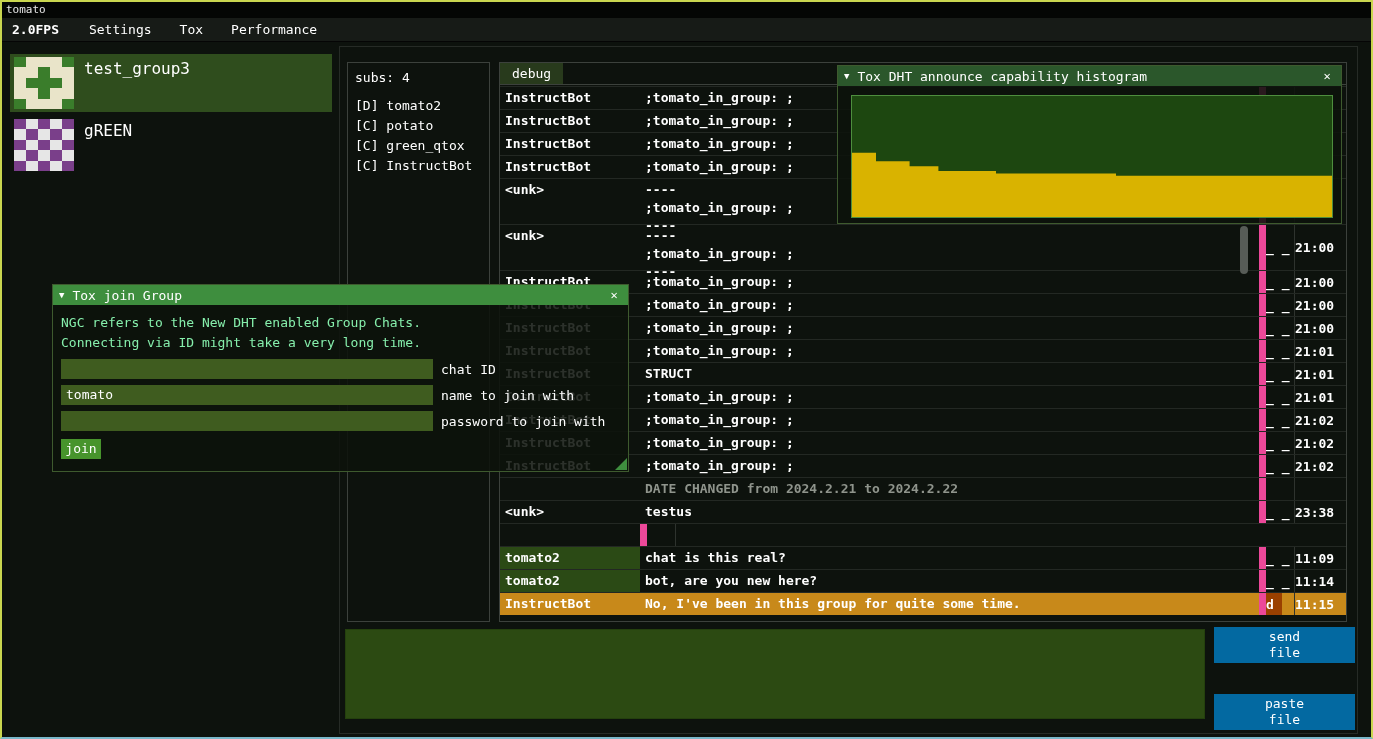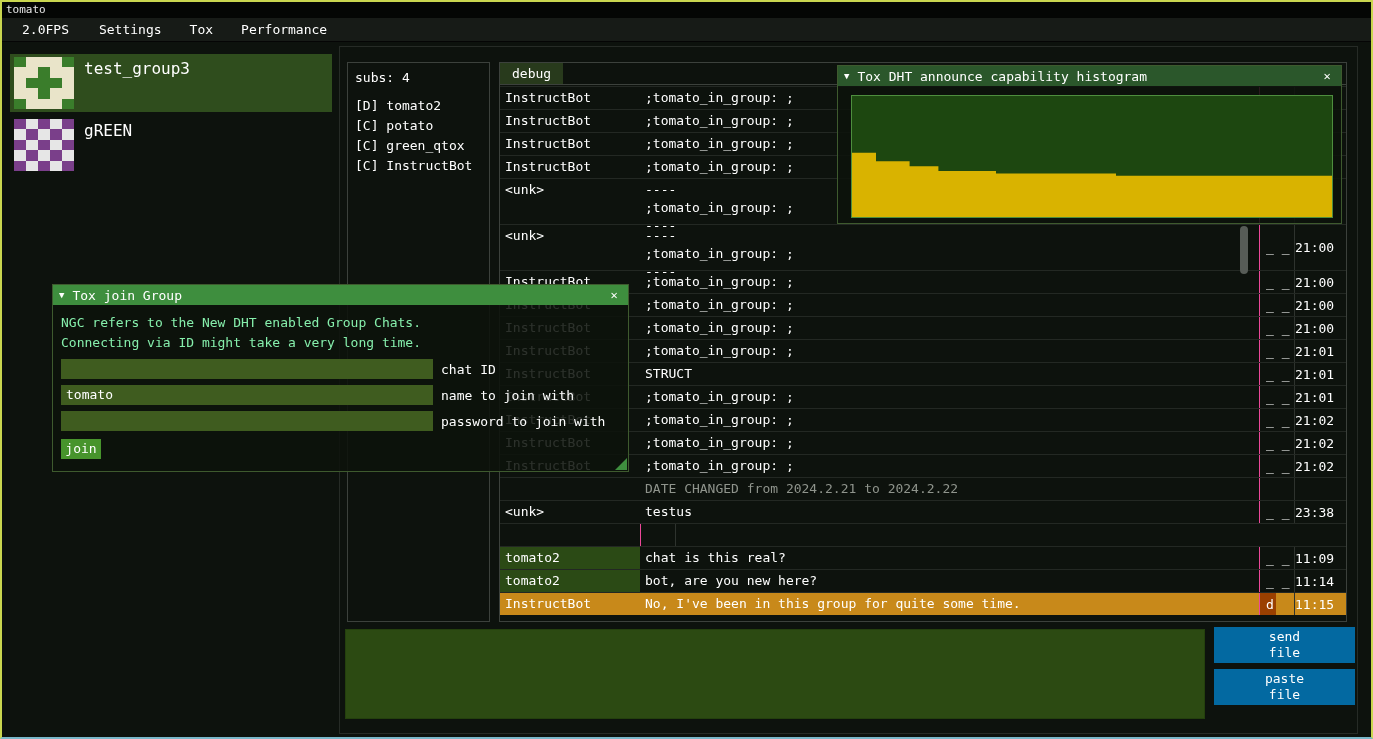--- a/index.html
+++ b/index.html
@@ -7,21 +7,21 @@
   body { font-family: "DejaVu Sans Mono", "Liberation Mono", monospace; color: #ffffff; }
 
   .screen { position: relative; width: 1373px; height: 739px; background: #0d120d;
             border: 2px solid #c9d64f; border-bottom-color: #79b7c9; }
 
   
   .titlebar { position: absolute; left: 0; top: 0; right: 0; height: 16px; background: #040604;
               font-size: 11px; line-height: 15px; padding-left: 4px; color: #e8e8e8; }
   .menubar { position: absolute; left: 0; top: 16px; right: 0; height: 24px; background: #171b17;
              border-bottom: 1px solid #050505; display: flex; align-items: center; font-size: 13px; }
-  .fps { padding: 0 16px 0 20px; }
+  .fps { padding: 0 16px 0 10px; font-weight: bold; }
   .menu-item { padding: 0 14px; cursor: default; }
 
   
   .group-row { position: absolute; left: 8px; width: 322px; height: 58px; }
   .group-row.selected { background: #2f4d1d; }
   .group-icon { position: absolute; left: 4px; top: 3px; width: 60px; height: 52px;
                 display: grid; grid-template-columns: repeat(5,1fr); grid-auto-rows: 1fr; }
   .group-label { position: absolute; left: 74px; top: 5px; font-size: 16px; }
 
   
@@ -33,42 +33,42 @@
   .subs-header { line-height: 20px; margin-bottom: 8px; }
   .subs-item { line-height: 20px; }
 
   .chat-box { position: absolute; left: 497px; top: 60px; width: 848px; height: 560px;
               border: 1px solid #3c413c; }
   .tabbar { position: absolute; left: 0; top: 0; right: 0; height: 22px; border-bottom: 1px solid #3c413c; display: flex; }
   .tab { padding: 0 12px; line-height: 21px; background: #283a1c; font-size: 13px; }
 
   .chat-rows { position: absolute; left: 0; top: 23px; right: 0; bottom: 6px; display: flex;
                flex-direction: column; justify-content: flex-end; overflow: hidden; font-size: 13px; }
-  .crow { display: flex; min-height: 23px; border-top: 1px solid #232823; }
+  .crow { display: flex; min-height: 23px; border-top: 1px solid #232823; font-weight: bold; }
   .c-name { width: 140px; flex: none; padding-left: 5px; line-height: 22px; overflow: hidden; }
   .c-name.self { background: #2b4a15; }
   .c-msg { width: 619px; flex: none; padding-left: 5px; line-height: 22px; white-space: pre-line; }
-  .c-flags { width: 35px; flex: none; border-left: 1px solid #ec4899; display: flex; align-items: center; padding-left: 6px; }
+  .c-flags { width: 35px; flex: none; border-left: 7px solid #ec4899; display: flex; align-items: center; padding-left: 0; }
   .c-time { width: 54px; flex: none; border-left: 1px solid #2e332e; display: flex; align-items: center; }
   .crow.multiline .c-name, .crow.multiline .c-msg { line-height: 18px; padding-top: 2px; }
   .crow.date .c-msg { color: #8f948c; }
   .crow.highlight { background: #c8891a; }
   .crow.highlight .c-flags { background: linear-gradient(to right, #9a4000 0, #9a4000 16px, transparent 16px); }
 
   .scroll-thumb { position: absolute; left: 1238px; top: 224px; width: 8px; height: 48px;
                   background: #575c57; border-radius: 4px; }
 
   
   .composer-input { position: absolute; left: 343px; top: 627px; width: 860px; height: 90px;
                     background: #2c4a12; border: 1px solid #24400d; font-size: 13px; padding: 4px; }
   .file-btn { position: absolute; left: 1212px; width: 141px; height: 36px; background: #0369a1;
               font-size: 13px; display: flex; align-items: center; justify-content: center;
               text-align: center; white-space: pre-line; line-height: 16px; cursor: default; }
   .file-btn.send { top: 625px; }
-  .file-btn.paste { top: 667px; }
+  .file-btn.paste { top: 692px; }
 
   
   .imwin { position: absolute; background: rgba(13,18,11,0.87); border: 1px solid #3e5a2e; }
   .wtitle { height: 20px; display: flex; align-items: center; font-size: 13px; padding: 0 6px; }
   .wtitle .arrow { font-size: 9px; margin-right: 8px; }
   .wtitle .wname { flex: 1; }
   .wtitle .close { width: 16px; text-align: center; font-size: 12px; }
 
   .join-win { left: 50px; top: 282px; width: 577px; height: 188px; z-index: 30; }
   .join-win .wtitle { background: #3e8e3e; }

